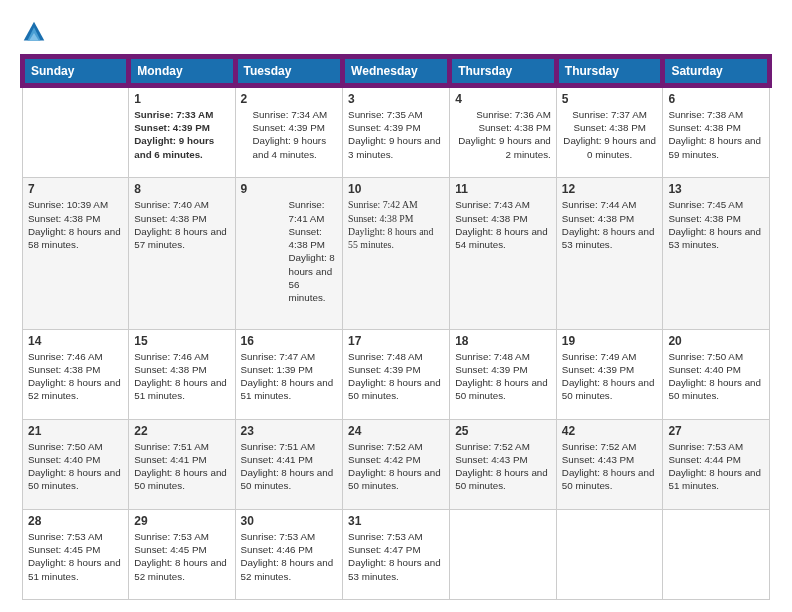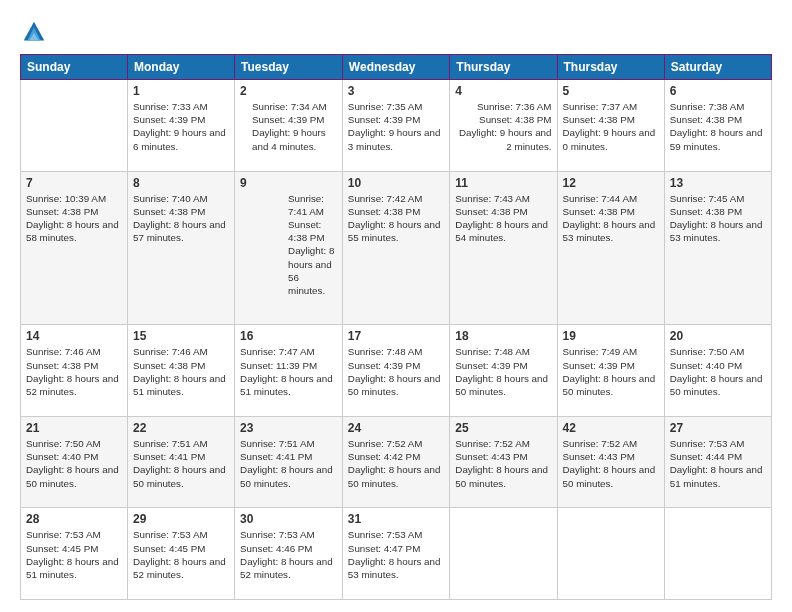--- a/index.html
+++ b/index.html
@@ -68,21 +68,21 @@
       flex: 1;
       font-size: 10.5px;
     }
     .calendar th {
       background: #1a6faf;
       color: #fff;
       text-align: left;
       padding: 5px 6px;
       font-size: 12px;
       font-weight: bold;
-      border: 1px solid #701a75;
+      border: 5px solid #701a75;
     }
     .calendar td {
       border: 1px solid #ccc;
       vertical-align: top;
       padding: 4px 5px;
       width: 108px;
       min-height: 80px;
     }
     .day-number {
       font-weight: bold;
@@ -141,21 +141,21 @@
         <th>Thursday</th>
         <th>Thursday</th>
         <th>Saturday</th>
       </tr>
     </thead>
     <tbody id="calendar-body">
     <tr>
           <td class="empty-cell"></td>
           <td>
             <span class="day-number">1</span>
-            <div class="day-info" style="white-space: pre-line;">Sunrise: 7:33 AM
+            <div class="day-info" style="white-space: pre-line; font-weight: bold;">Sunrise: 7:33 AM
 Sunset: 4:39 PM
 Daylight: 9 hours and 6 minutes.</div>
           </td>
           <td>
             <span class="day-number">2</span>
             <div class="day-info" style="white-space: pre-line; margin-left: 12px;">Sunrise: 7:34 AM
 Sunset: 4:39 PM
 Daylight: 9 hours and 4 minutes.</div>
           </td>
           <td>
@@ -165,21 +165,21 @@
 Daylight: 9 hours and 3 minutes.</div>
           </td>
           <td>
             <span class="day-number">4</span>
             <div class="day-info" style="white-space: pre-line; text-align: right;">Sunrise: 7:36 AM
 Sunset: 4:38 PM
 Daylight: 9 hours and 2 minutes.</div>
           </td>
           <td>
             <span class="day-number">5</span>
-            <div class="day-info" style="white-space: pre-line;">Sunrise: 7:37 AM
+            <div class="day-info" style="white-space: pre-line; text-align: center;">Sunrise: 7:37 AM
 Sunset: 4:38 PM
 Daylight: 9 hours and 0 minutes.</div>
           </td>
           <td>
             <span class="day-number">6</span>
             <div class="day-info" style="white-space: pre-line;">Sunrise: 7:38 AM
 Sunset: 4:38 PM
 Daylight: 8 hours and 59 minutes.</div>
           </td>
         </tr>
@@ -197,21 +197,21 @@
 Daylight: 8 hours and 57 minutes.</div>
           </td>
           <td>
             <span class="day-number">9</span>
             <div class="day-info" style="white-space: pre-line; margin-left: 48px;">Sunrise: 7:41 AM
 Sunset: 4:38 PM
 Daylight: 8 hours and 56 minutes.</div>
           </td>
           <td>
             <span class="day-number">10</span>
-            <div class="day-info" style="white-space: pre-line;">Sunrise: 7:42 AM
+            <div class="day-info" style="white-space: pre-line; font-family: Liberation Serif, serif;">Sunrise: 7:42 AM
 Sunset: 4:38 PM
 Daylight: 8 hours and 55 minutes.</div>
           </td>
           <td>
             <span class="day-number">11</span>
             <div class="day-info" style="white-space: pre-line;">Sunrise: 7:43 AM
 Sunset: 4:38 PM
 Daylight: 8 hours and 54 minutes.</div>
           </td>
           <td>
@@ -236,21 +236,21 @@
           </td>
           <td>
             <span class="day-number">15</span>
             <div class="day-info" style="white-space: pre-line;">Sunrise: 7:46 AM
 Sunset: 4:38 PM
 Daylight: 8 hours and 51 minutes.</div>
           </td>
           <td>
             <span class="day-number">16</span>
             <div class="day-info" style="white-space: pre-line;">Sunrise: 7:47 AM
-Sunset: 11:39 PM
+Sunset: 1:39 PM
 Daylight: 8 hours and 51 minutes.</div>
           </td>
           <td>
             <span class="day-number">17</span>
             <div class="day-info" style="white-space: pre-line;">Sunrise: 7:48 AM
 Sunset: 4:39 PM
 Daylight: 8 hours and 50 minutes.</div>
           </td>
           <td>
             <span class="day-number">18</span>

